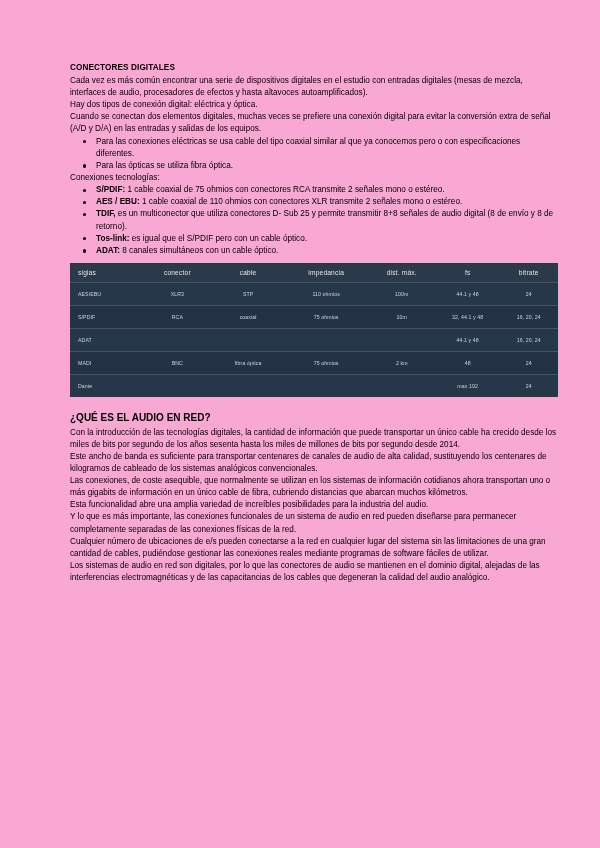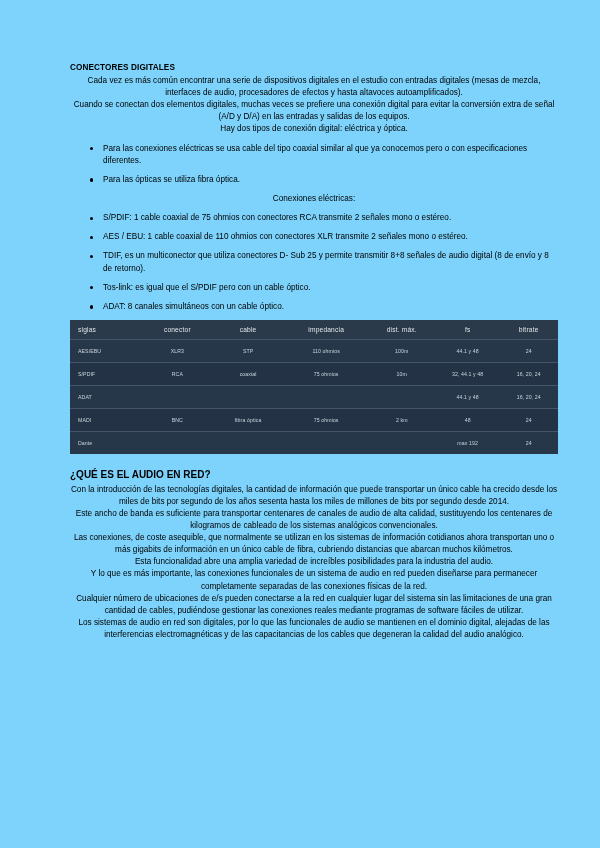--- a/index.html
+++ b/index.html
@@ -13,59 +13,59 @@
     font-family: "Liberation Sans", sans-serif;
     color: #000000;
     overflow: hidden;
   }
   .page {
     position: relative;
     width: 600px;
     height: 848px;
     box-sizing: border-box;
     padding: 62px 42px 40px 70px;
-    background: #7dd3fc;
+    background: #f9a8d4;
   }
   .doc-title {
     font-size: 8.2px;
     font-weight: bold;
     letter-spacing: 0.1px;
     margin: 0 0 1px 0;
     line-height: 1.45;
   }
   p.para {
     font-size: 8.2px;
     line-height: 1.48;
     margin: 0;
-    text-align: center;
+    text-align: left;
   }
   ul.bullets {
     list-style: none;
     margin: 0;
     padding: 0;
   }
   ul.bullets li {
     position: relative;
     font-size: 8.2px;
     line-height: 1.48;
     padding-left: 26px;
-    margin: 7px;
+    margin: 0;
   }
   ul.bullets li::before {
     content: "";
     position: absolute;
     left: 13px;
     top: 4.5px;
     width: 3.2px;
     height: 3.2px;
     border-radius: 50%;
     background: #000;
   }
   b {
-    font-weight: normal;
+    font-weight: bold;
   }
 
   
   table.specs {
     width: 100%;
     border-collapse: collapse;
     margin-top: 6px;
     table-layout: fixed;
   }
   table.specs th {
@@ -114,29 +114,29 @@
   }
 </style>
 </head>
 <body>
 
 <div class="page">
 
   <h1 class="doc-title">CONECTORES DIGITALES</h1>
 
   <p class="para">Cada vez es más común encontrar una serie de dispositivos digitales en el estudio con entradas digitales (mesas de mezcla, interfaces de audio, procesadores de efectos y hasta altavoces autoamplificados).</p>
+  <p class="para">Hay dos tipos de conexión digital: eléctrica y óptica.</p>
   <p class="para">Cuando se conectan dos elementos digitales, muchas veces se prefiere una conexión digital para evitar la conversión extra de señal (A/D y D/A) en las entradas y salidas de los equipos.</p>
-  <p class="para">Hay dos tipos de conexión digital: eléctrica y óptica.</p>
 
   <ul class="bullets">
     <li><span>Para las conexiones eléctricas se usa cable del tipo coaxial similar al que ya conocemos pero o con especificaciones diferentes.</span></li>
     <li><span>Para las ópticas se utiliza fibra óptica.</span></li>
   </ul>
 
-  <p class="para">Conexiones eléctricas:</p>
+  <p class="para">Conexiones tecnologías:</p>
 
   <ul class="bullets">
     <li><b>S/PDIF:</b><span> 1 cable coaxial de 75 ohmios con conectores RCA transmite 2 señales mono o estéreo.</span></li>
     <li><b>AES / EBU:</b><span> 1 cable coaxial de 110 ohmios con conectores XLR transmite 2 señales mono o estéreo.</span></li>
     <li><b>TDIF,</b><span> es un multiconector que utiliza conectores D- Sub 25 y permite transmitir 8+8 señales de audio digital (8 de envío y 8 de retorno).</span></li>
   </ul>
 
 
   <ul class="bullets">
     <li><b>Tos-link:</b><span> es igual que el S/PDIF pero con un cable óptico.</span></li>
@@ -214,15 +214,15 @@
   </table>
 
   <h2 class="section-head">¿QUÉ ES EL AUDIO EN RED?</h2>
 
   <p class="para">Con la introducción de las tecnologías digitales, la cantidad de información que puede transportar un único cable ha crecido desde los miles de bits por segundo de los años sesenta hasta los miles de millones de bits por segundo desde 2014.</p>
   <p class="para">Este ancho de banda es suficiente para transportar centenares de canales de audio de alta calidad, sustituyendo los centenares de kilogramos de cableado de los sistemas analógicos convencionales.</p>
   <p class="para">Las conexiones, de coste asequible, que normalmente se utilizan en los sistemas de información cotidianos ahora transportan uno o más gigabits de información en un único cable de fibra, cubriendo distancias que abarcan muchos kilómetros.</p>
   <p class="para">Esta funcionalidad abre una amplia variedad de increíbles posibilidades para la industria del audio.</p>
   <p class="para">Y lo que es más importante, las conexiones funcionales de un sistema de audio en red pueden diseñarse para permanecer completamente separadas de las conexiones físicas de la red.</p>
   <p class="para">Cualquier número de ubicaciones de e/s pueden conectarse a la red en cualquier lugar del sistema sin las limitaciones de una gran cantidad de cables, pudiéndose gestionar las conexiones reales mediante programas de software fáciles de utilizar.</p>
-  <p class="para">Los sistemas de audio en red son digitales, por lo que las funcionales de audio se mantienen en el dominio digital, alejadas de las interferencias electromagnéticas y de las capacitancias de los cables que degeneran la calidad del audio analógico.</p>
+  <p class="para">Los sistemas de audio en red son digitales, por lo que las conectores de audio se mantienen en el dominio digital, alejadas de las interferencias electromagnéticas y de las capacitancias de los cables que degeneran la calidad del audio analógico.</p>
 
 </div>
 
 </body></html>

